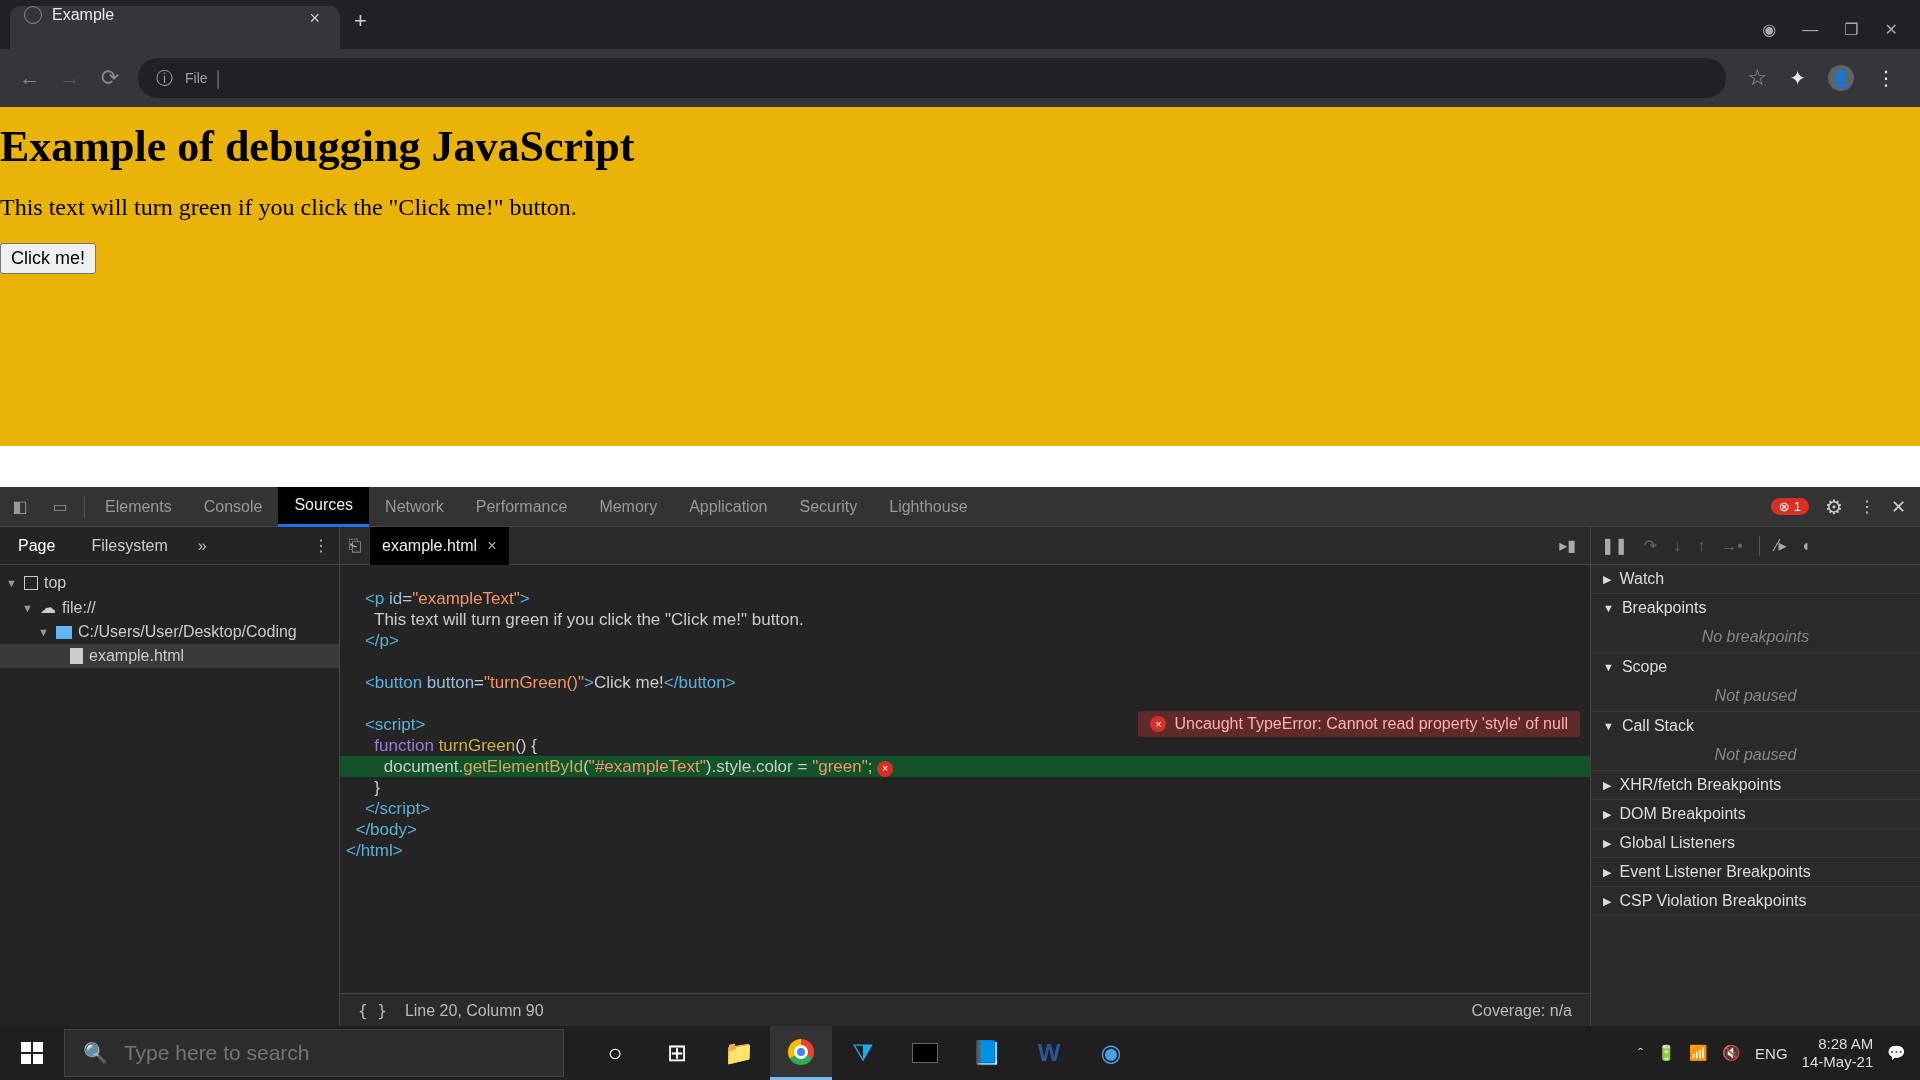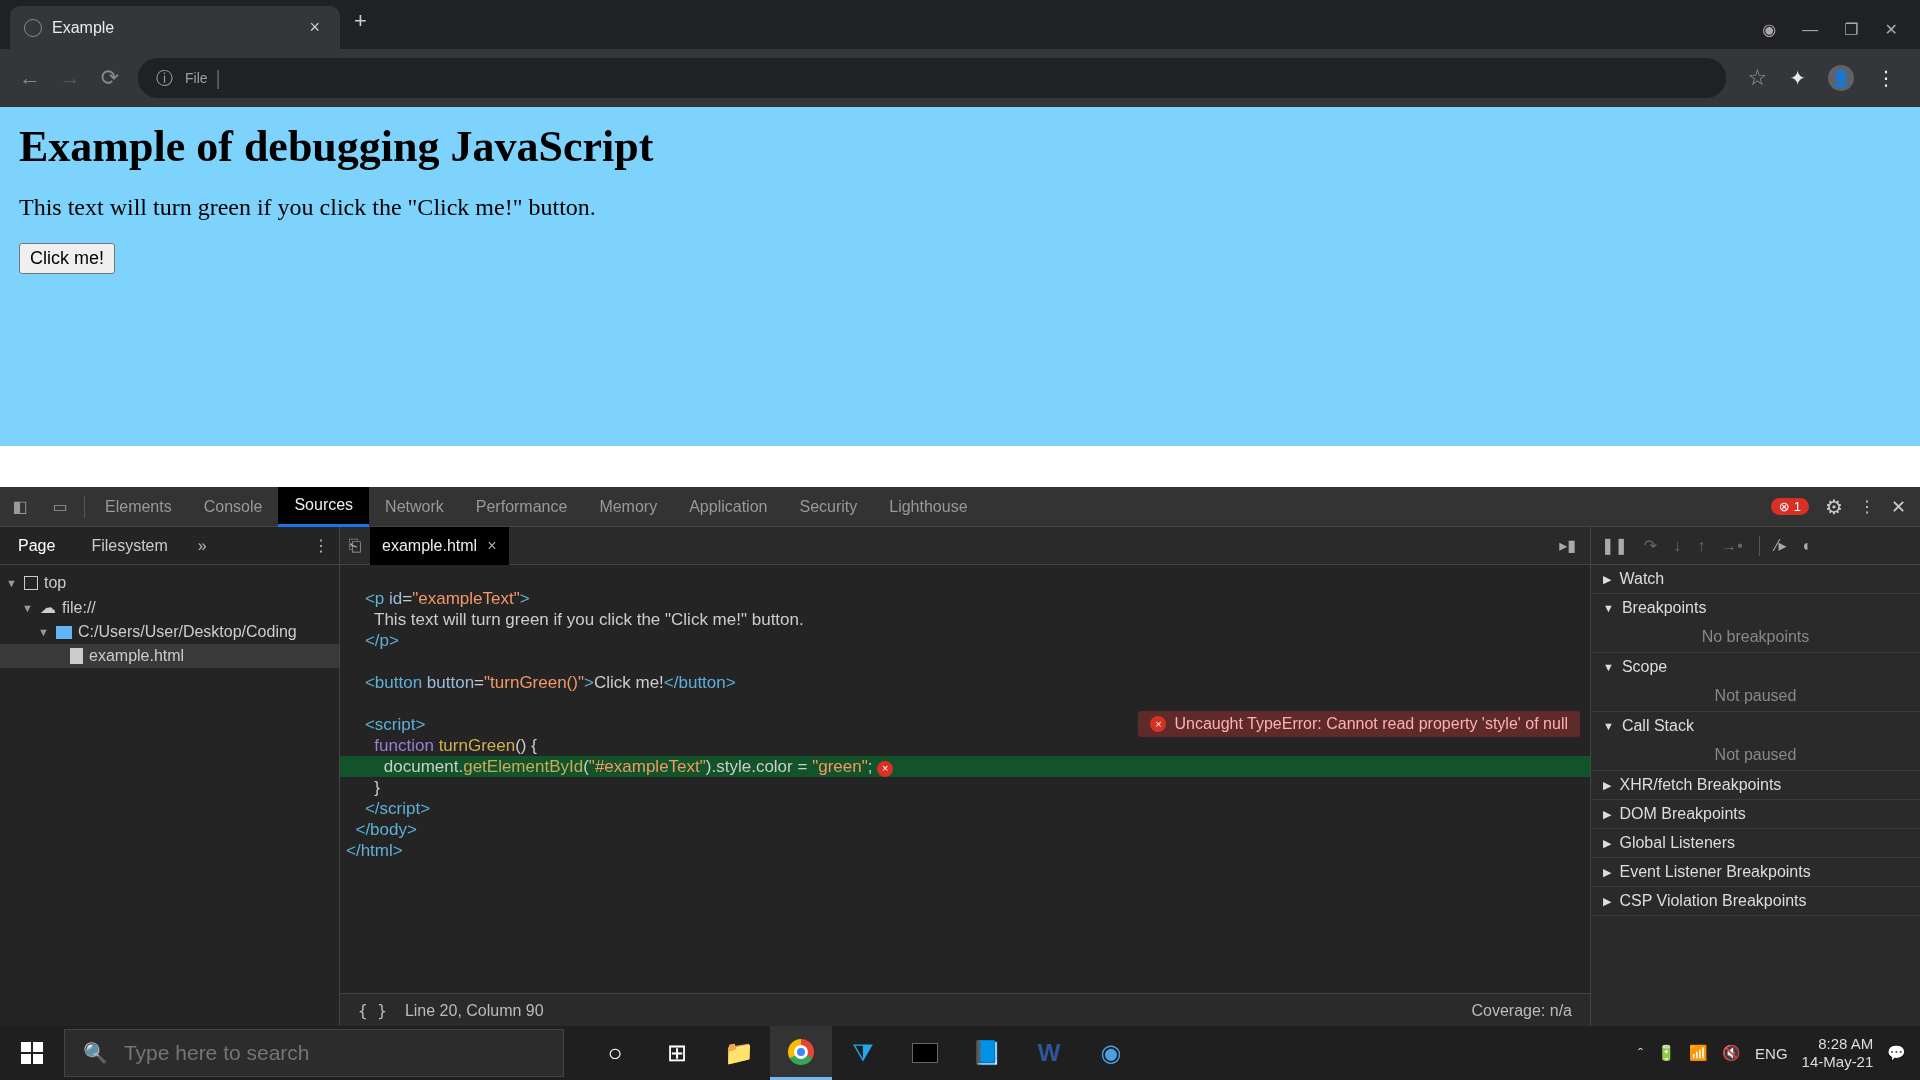--- a/index.html
+++ b/index.html
@@ -1,35 +1,35 @@
 <!DOCTYPE html>
 <html><head>
 <meta charset="utf-8">
 <style>
 *{margin:0;padding:0;box-sizing:border-box;font-family:"Segoe UI",Arial,sans-serif}
 body{width:1920px;height:1080px;overflow:hidden;background:#fff;transform-origin:top left}
 
 .browser-top{background:#202124;height:49px;display:flex;align-items:flex-end;color:#e8eaed}
-.tab{background:#35363a;height:43px;width:330px;display:flex;align-items:center;padding:0 14px;border-radius:10px 10px 0 0;margin-left:10px}
+.tab{background:#35363a;height:43px;width:330px;display:flex;padding:0 14px;border-radius:10px 10px 0 0;margin-left:10px}
 .tab-icon{width:18px;height:18px;border:1.5px solid #888;border-radius:50%;margin-right:10px;flex-shrink:0}
 .tab-title{flex:1;font-size:16px;color:#e8eaed}
 .tab-close{color:#ccc;font-size:18px;padding:2px 6px}
 .tab-new{color:#ccc;font-size:22px;padding:0 14px;align-self:center;margin-bottom:8px}
 .browser-top-right{margin-left:auto;display:flex;align-items:center;gap:26px;padding-right:22px;margin-bottom:10px}
 .btr-icon{color:#aaa;font-size:16px}
 .addr-bar{background:#35363a;height:58px;display:flex;align-items:center;padding:0 10px;color:#e8eaed}
 .nav-btn{width:40px;height:40px;display:flex;align-items:center;justify-content:center;color:#888;font-size:22px}
 .addr-field{flex:1;background:#202124;height:40px;border-radius:20px;display:flex;align-items:center;padding:0 18px;margin:0 8px}
 .addr-info{color:#9aa0a6;margin-right:12px;font-size:17px}
 .addr-file{color:#9aa0a6;font-size:14px}
 .addr-sep{color:#5f6368;margin:0 8px;font-size:20px}
 .addr-path{color:#e8eaed;font-size:18px}
 .addr-right{display:flex;gap:22px;padding:0 14px;align-items:center}
 
-.page{background:#7dd3fc;padding:14px 19px;height:339px}
+.page{background:#eab308;padding:14px 0;height:339px}
 .page h1{font-family:"Times New Roman",serif;font-size:44px;font-weight:700;margin-bottom:22px}
 .page p{font-family:"Times New Roman",serif;font-size:24px;margin-bottom:22px}
 .page button{font-size:18px;padding:4px 10px;background:#efefef;border:1px solid #767676;border-radius:3px}
 
 .devtools{background:#242424;color:#ccc;position:absolute;top:487px;left:0;right:0;height:540px;display:flex;flex-direction:column;font-size:16px}
 .dt-tabs{background:#333;height:40px;display:flex;align-items:center;border-bottom:1px solid #444}
 .dt-tab-icon{width:40px;display:flex;justify-content:center;color:#999}
 .dt-tabs-sep{width:1px;height:22px;background:#555;margin:0 4px}
 .dt-tab{padding:0 16px;height:40px;display:flex;align-items:center;color:#999;cursor:pointer}
 .dt-tab.active{color:#eee;border-bottom:3px solid #1a73e8;background:#000}
@@ -74,21 +74,21 @@
 .inline-err{position:absolute;right:10px;top:146px;background:#5e2a2a;color:#ffb0b0;padding:4px 12px;font-size:16px;display:flex;align-items:center;gap:8px;border-radius:3px}
 .inline-err .dot,.line-dot{width:16px;height:16px;background:#d93025;border-radius:50%;color:#fff;font-size:11px;display:inline-flex;align-items:center;justify-content:center}
 .ed-status{height:34px;border-top:1px solid #444;display:flex;align-items:center;padding:0 18px;color:#bbb;font-size:16px;background:#2a2a2a}
 .ed-status .curly{margin-right:18px;font-family:Consolas,monospace}
 .ed-status .cov{margin-left:auto}
 
 .dbg{width:330px;border-left:1px solid #444;display:flex;flex-direction:column;background:#2a2a2a}
 .dbg-ctrl{height:38px;display:flex;align-items:center;border-bottom:1px solid #444;padding:0 10px;gap:16px;color:#aaa;justify-content:flex-start}
 .dbg-section{border-bottom:1px solid #3a3a3a}
 .dbg-head{padding:5px 12px;display:flex;align-items:center;gap:8px;color:#ddd;font-size:16px}
-.dbg-body{padding:6px 0;text-align:center;color:#888;font-size:16px}
+.dbg-body{padding:6px 0;text-align:center;color:#888;font-style:italic;font-size:16px}
 
 .taskbar{position:absolute;bottom:0;left:0;right:0;height:54px;background:#1f1f1f;display:flex;align-items:center;color:#fff}
 .start{width:64px;display:flex;justify-content:center}
 .win-logo{width:22px;height:22px;display:grid;grid-template-columns:1fr 1fr;grid-template-rows:1fr 1fr;gap:2px}
 .win-logo span{background:#fff}
 .search-box{width:500px;height:48px;background:#2c2c2c;display:flex;align-items:center;padding:0 18px;gap:16px;border:1px solid #444}
 .search-box input{background:transparent;border:none;color:#ccc;font-size:21px;outline:none;flex:1}
 .tb-icons{display:flex;align-items:center;gap:0;margin-left:20px}
 .tb-ico{width:62px;height:54px;display:flex;align-items:center;justify-content:center;font-size:24px}
 .tb-ico.active{border-bottom:3px solid #76b9ed;background:#333}

